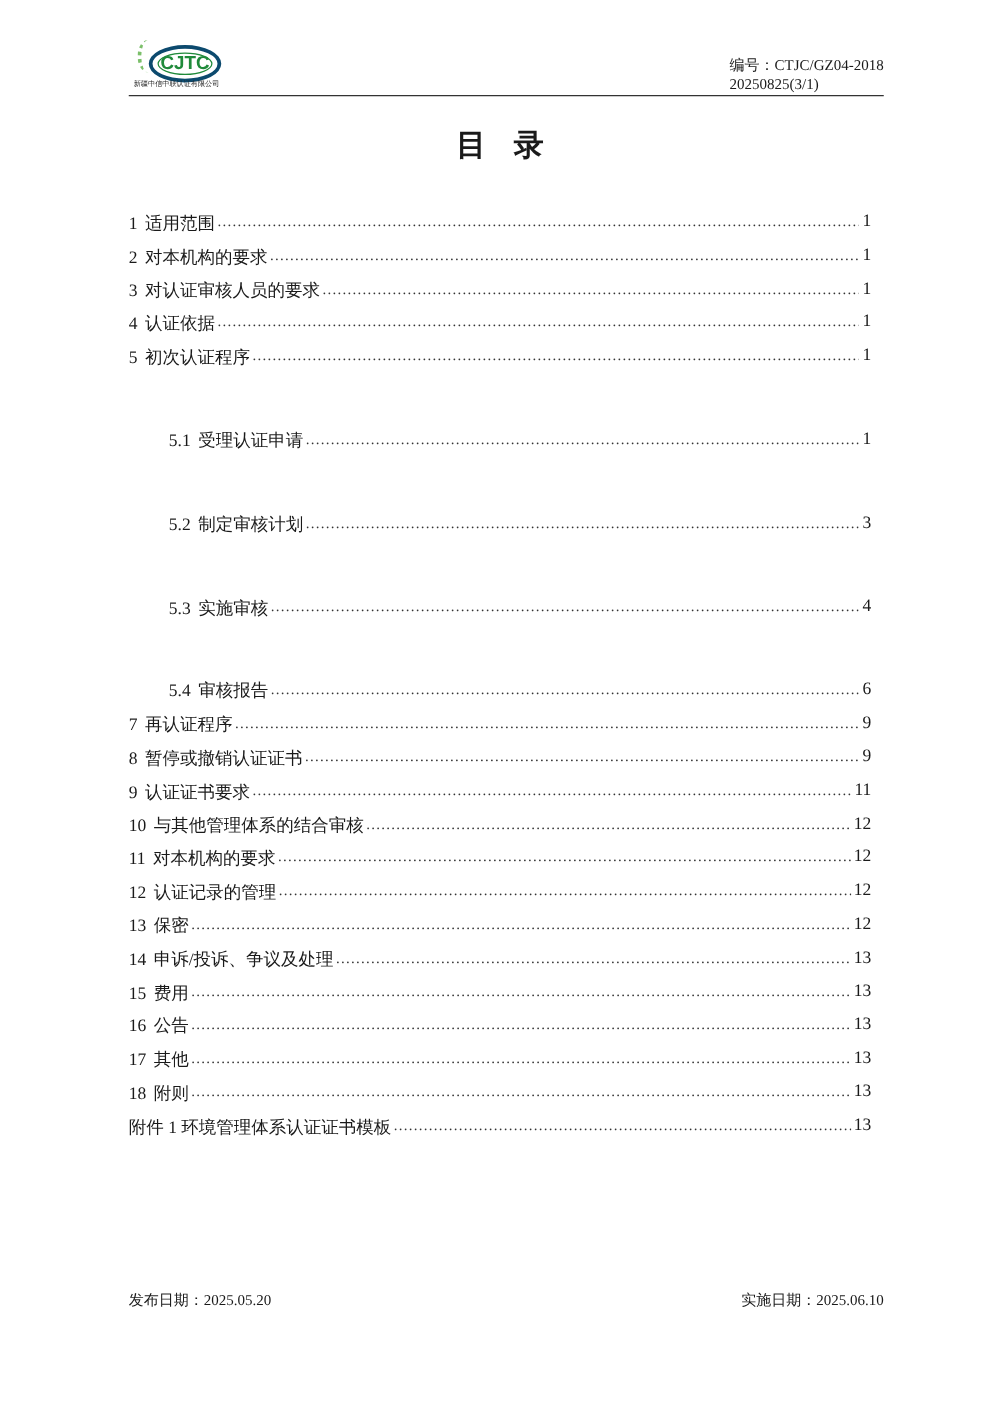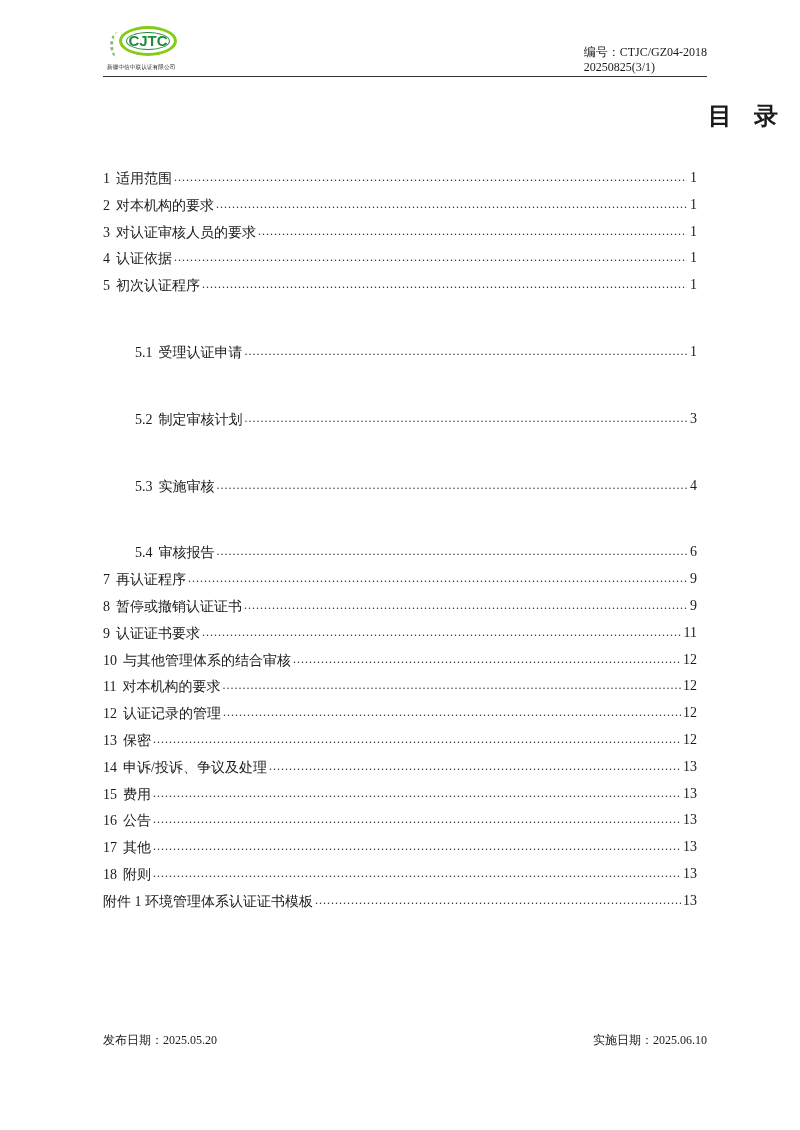--- a/index.html
+++ b/index.html
@@ -1,38 +1,38 @@
 <!DOCTYPE html>
 <html><head>
 <meta charset="utf-8">
 <style>
   html, body { margin: 0; padding: 0; background: #ffffff; }
   body { width: 800px; height: 1130px; position: relative; overflow: hidden;
          font-family: "Liberation Serif", "DejaVu Serif", serif; color: #1a1a1a; }
 
   .header { position: absolute; left: 103px; top: 22px; width: 604px; height: 56px; }
   .logo { position: absolute; left: 4px; top: 4px; width: 80px; height: 44px; }
-  .logo-oval { position: absolute; left: 12px; top: 0; width: 58px; height: 30px;
-               border: 3px solid #84cc16; border-radius: 50%; box-sizing: border-box; }
+  .logo-oval { position: absolute; left: 12px; top: 10px; width: 58px; height: 30px;
+               border: 3px solid #0c4a6e; border-radius: 50%; box-sizing: border-box; }
   .logo-oval-inner { position: absolute; left: 4px; top: 3px; right: 4px; bottom: 3px;
                border: 1.5px solid #1f8a3a; border-radius: 50%; }
   .logo-text { position: absolute; left: 0; right: 0; top: 4px; text-align: center;
                font-family: "Liberation Sans", sans-serif; font-weight: bold; font-size: 15px;
                color: #1f8a3a; letter-spacing: 0px; line-height: 16px; }
   .logo-wheat { position: absolute; left: 3px; top: 6px; width: 14px; height: 26px;
                border-left: 3px dotted #7bbf6a; border-radius: 50% 0 0 50%; }
   .logo-company { position: absolute; left: 0; top: 37px; font-family: "Liberation Sans", sans-serif;
                font-size: 6px; color: #222; white-space: nowrap; transform: scale(0.95); transform-origin: left; }
 
   .doc-code { position: absolute; right: 0; top: 23px; font-size: 12px; text-align: left; line-height: 15px; }
   .doc-code div { white-space: nowrap; }
   .header-rule { position: absolute; left: 0; right: 0; top: 54px; height: 0;
                  border-top: 1.5px solid #333; }
 
-  .title { position: absolute; left: 0; right: 0; top: 100px; text-align: right;
+  .title { position: absolute; left: 0; right: 0; top: 100px; text-align: center;
            font-family: "DejaVu Sans", sans-serif; font-size: 24px; font-weight: bold; letter-spacing: 22px;
            padding-left: 22px; }
 
   .toc { position: absolute; left: 103px; top: 170px; width: 594px; }
   .toc-row { display: flex; align-items: flex-start; height: 26.8px; font-size: 14px; white-space: nowrap; }
   .toc-row.sub { padding-left: 32px; margin-top: 40px; }
   .toc-label { flex: 0 0 auto; }
   .toc-label .num { margin-right: 6px; }
   .toc-dots { flex: 1 1 auto; overflow: hidden; margin: 0 2px; font-size: 12px; letter-spacing: 1px; color: #333; }
   .toc-dots::before { content: "................................................................................................................................................................................................................................................"; }

